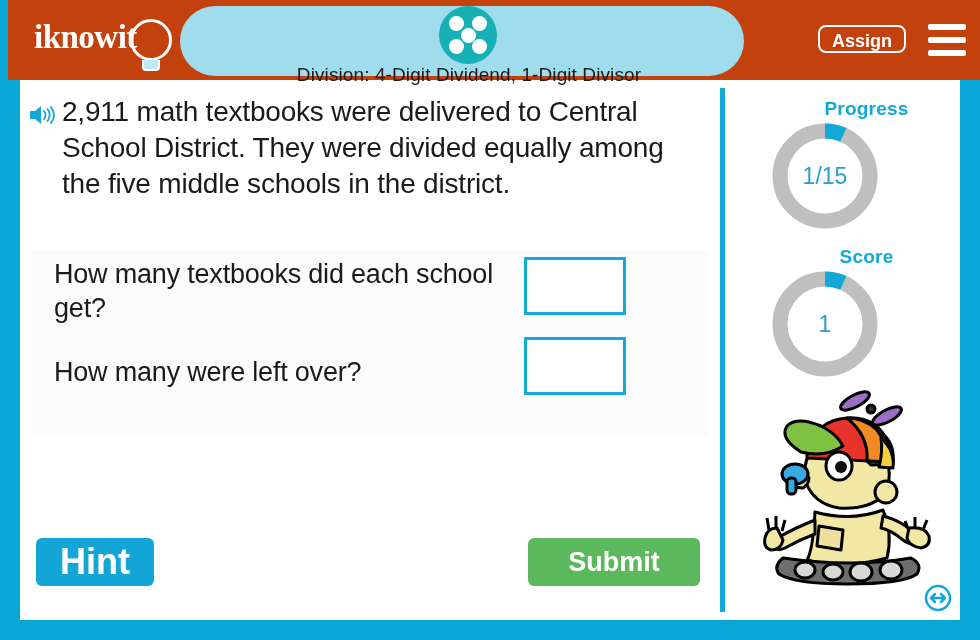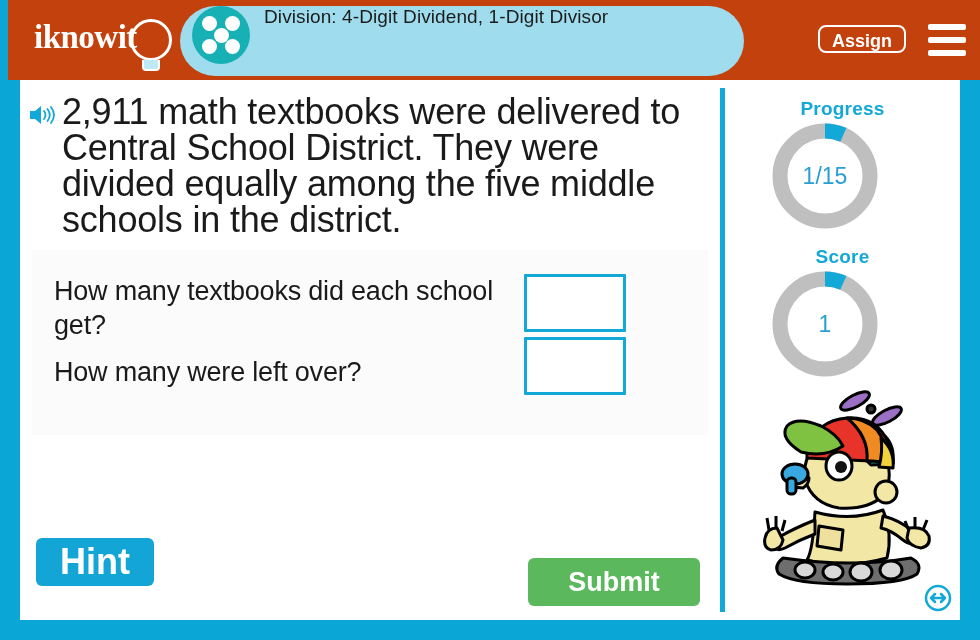--- a/index.html
+++ b/index.html
@@ -59,21 +59,22 @@
     border-radius: 0 0 4px 4px;
   }
 
   .title-tab {
     position: absolute;
     left: 172px; top: 6px;
     width: 564px; height: 70px;
     background: #9fdced;
     border-radius: 38px;
     display: flex;
-    align-items: flex-start;
+    align-items: center;
+    flex-direction: column;
   }
   .title-dot-circle {
     margin-left: 12px;
     width: 58px; height: 58px;
     border-radius: 50%;
     background: #17b0b5;
     position: relative;
     flex: 0 0 auto;
   }
   .title-dot-circle i {
@@ -158,40 +159,40 @@
     align-items: flex-start;
   }
   .speaker-icon {
     flex: 0 0 auto;
     margin-top: 9px;
     margin-right: 4px;
     width: 30px; height: 24px;
     cursor: pointer;
   }
   .passage-text {
-    font-size: 36px;
+    font-size: 28px;
     line-height: 36px;
     color: #1a1a1a;
     letter-spacing: -0.2px;
   }
 
   .qpanel {
     position: absolute;
     left: 12px; top: 170px;
     width: 676px; height: 185px;
     background: #fbfbfb;
   }
 
   .qrow {
     position: absolute;
     display: flex;
     align-items: flex-start;
     width: 640px;
   }
-  .qrow-1 { left: 22px; top: 24px; }
+  .qrow-1 { left: 22px; top: 7px; }
   .qrow-2 { left: 22px; top: 105px; }
 
   .qtext {
     width: 470px;
     font-size: 27px;
     line-height: 34px;
     color: #1a1a1a;
     letter-spacing: -0.2px;
   }
   .answer-box {
@@ -227,28 +228,27 @@
     left: 508px; top: 458px;
     width: 172px; height: 48px;
     background: #5cb85c;
     border: none;
     border-radius: 6px;
     color: #ffffff;
     font-size: 27px;
     font-weight: bold;
     font-family: "Liberation Sans", sans-serif;
     cursor: pointer;
-    margin-top: 20px;
   }
 
   
   .right-col {
     position: absolute;
     left: 705px; top: 0;
-    width: 235px; height: 540px;
+    width: 235px; height: 540px; padding-left: 24px;
   }
 
   .stat-label {
     position: absolute;
     width: 235px;
     text-align: center;
     font-size: 19px;
     font-weight: bold;
     color: #12a8d8;
     letter-spacing: 0.2px;

